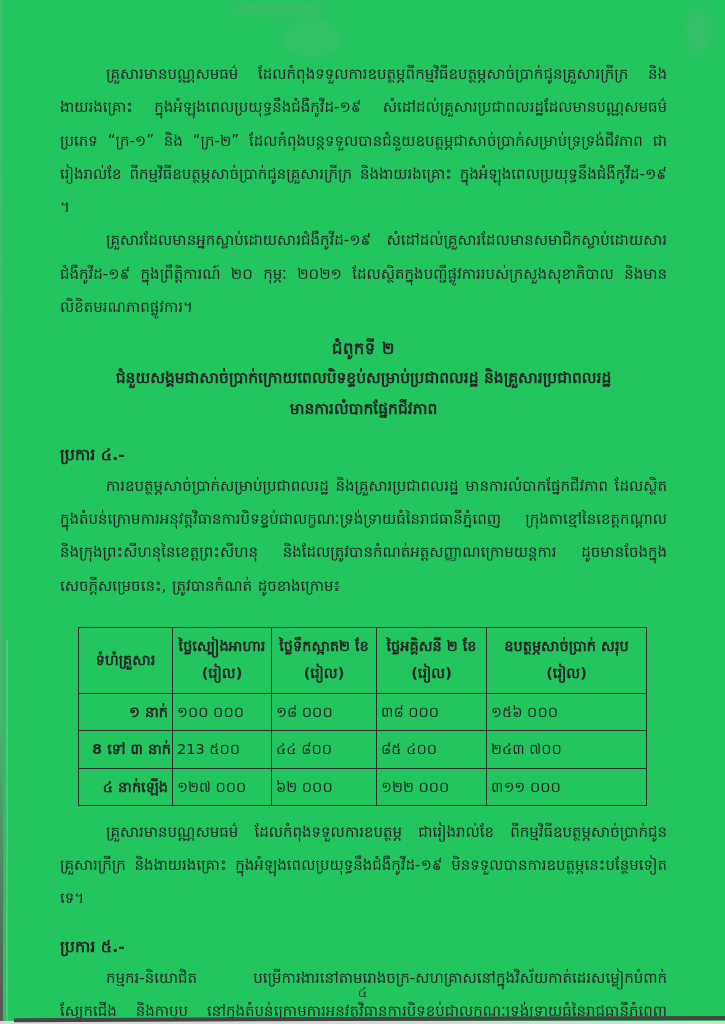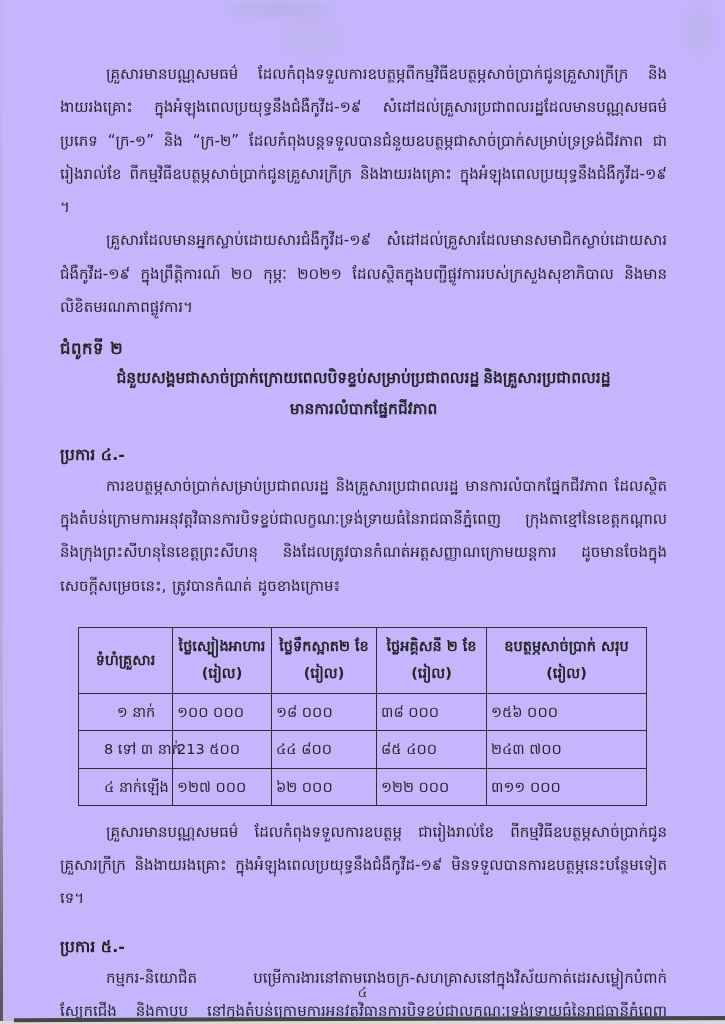--- a/index.html
+++ b/index.html
@@ -1,20 +1,20 @@
 <!DOCTYPE html>
 <html><head>
 <meta charset="utf-8">
 <style>
   html,body{margin:0;padding:0;background:#e9e9e7;}
   .page{
     position:relative;
     width:725px;height:1024px;
     margin:0 auto;
-    background:#c4b5fd;
+    background:#22c55e;
     overflow:hidden;
     font-family:"DejaVu Sans", sans-serif;
     color:#252525;
     box-sizing:border-box;
   }
   .scan-left-edge{
     position:absolute;left:0;top:0;bottom:0;width:3px;
     background:linear-gradient(to bottom, rgba(180,180,180,0.15) 0%, rgba(150,150,150,0.35) 70%, #5a5a5a 98%);
   }
   .scan-left-shadow{
@@ -42,31 +42,31 @@
   .para{
     margin:0;
     text-align:justify;
     text-indent:46px;
     font-size:15px;
     line-height:2.22;
     word-spacing:1px;
   }
   .chapter-title{
     margin:14px 0 2px 0;
+    text-align:center;
     font-size:16.5px;
     font-weight:bold;
     letter-spacing:0.5px;
   }
   .chapter-subtitle{
     margin:2px 0;
     text-align:center;
     font-size:15.5px;
     font-weight:bold;
     line-height:1.85;
-    font-family:Liberation Serif, serif;
   }
   .article-label{
     margin:20px 0 2px 0;
     font-size:16px;
     font-weight:bold;
   }
   .article-body{text-indent:46px;}
 
   table.support{
     border-collapse:collapse;
@@ -84,22 +84,23 @@
     padding:5px 3px;
     line-height:1.9;
     vertical-align:middle;
   }
   table.support td{
     padding:8px 4px;
     line-height:1.4;
     white-space:nowrap;
   }
   table.support td.first{
-    text-align:center;
-    padding-left:25px;
+    text-align:right;
+    padding-left:13px;
+    font-weight:bold;
   }
   .page-number{
     position:absolute;
     left:0;right:0;bottom:20px;
     text-align:center;
     font-size:14px;
     color:#3a3a3a;
   }
 </style>
 </head>

